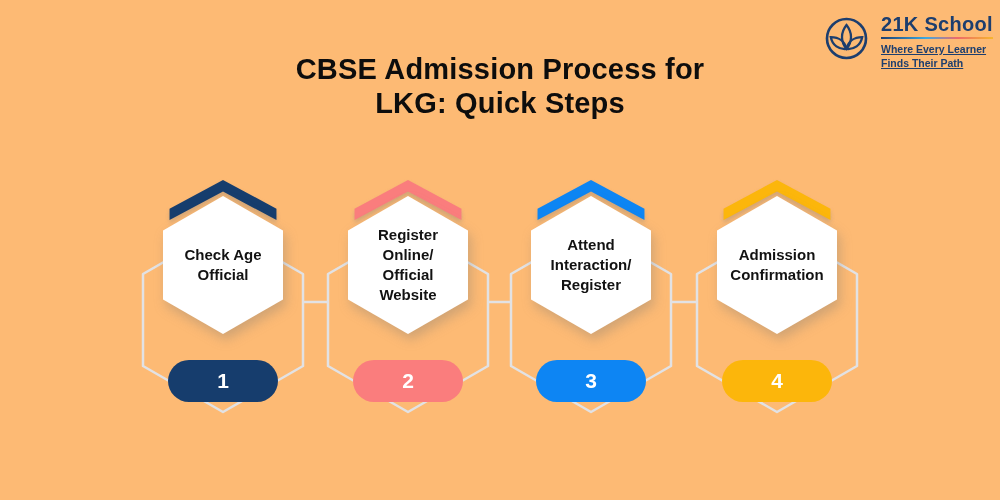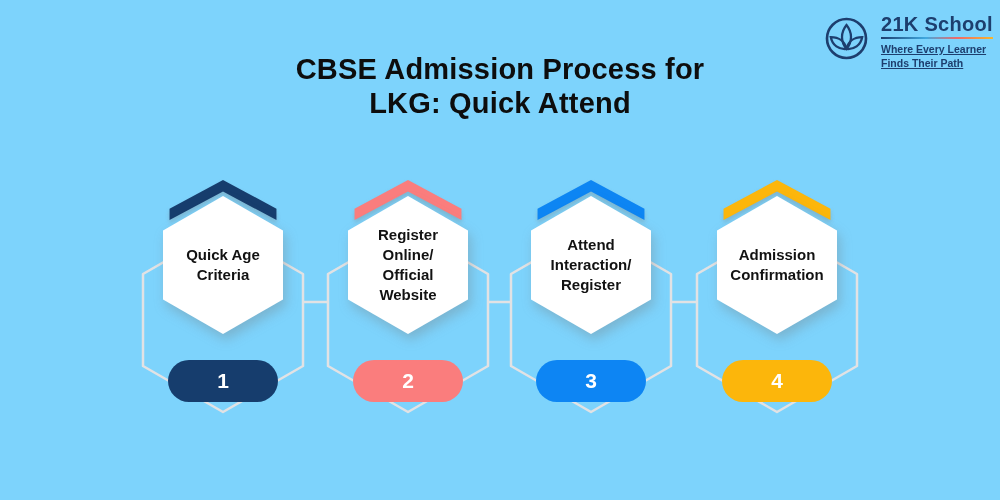--- a/index.html
+++ b/index.html
@@ -35,21 +35,21 @@
     clip-path:polygon(50% 0,100% 25%,100% 75%,50% 100%,0 75%,0 25%);
     display:flex;align-items:center;justify-content:center;text-align:center;}
   .hex-label{max-width:98px;font-size:15px;font-weight:bold;color:#121212;line-height:1.32;}
   .badge{position:absolute;left:5px;top:360px;width:110px;height:42px;border-radius:21px;
     display:flex;align-items:center;justify-content:center;
     color:#ffffff;font-size:21px;font-weight:bold;}
 </style>
 </head>
 <body>
 
-<div class="canvas" style="background-color: #7dd3fc;">
+<div class="canvas" style="background-color: #fdba74;">
 
   <svg class="bg-layer" width="1000" height="500" viewBox="0 0 1000 500">
     <g fill="none" stroke="#e2e2e4" stroke-width="2.5" stroke-linejoin="round">
       <path d="M223 228 L303 274 L303 366 L223 412 L143 366 L143 274 Z"></path>
       <path d="M408 228 L488 274 L488 366 L408 412 L328 366 L328 274 Z"></path>
       <path d="M591 228 L671 274 L671 366 L591 412 L511 366 L511 274 Z"></path>
       <path d="M777 228 L857 274 L857 366 L777 412 L697 366 L697 274 Z"></path>
       <path d="M303 302 H328"></path>
       <path d="M488 302 H511"></path>
       <path d="M671 302 H697"></path>
@@ -70,30 +70,30 @@
       <div class="logo-underline"></div>
       <div class="logo-tagline">
         <div>Where Every Learner</div>
         <div>Finds Their Path</div>
       </div>
     </div>
   </div>
 
   <h1 class="title" style="margin:0;">
     <span>CBSE Admission Process for</span><br>
-    <span>LKG: Quick Attend</span>
+    <span>LKG: Quick Steps</span>
   </h1>
 
   <div class="step" style="left:163px;">
     <svg class="chevron" viewBox="0 0 112 44">
       <polygon points="0,30 56,0 112,30 112,42 56,12 0,42" fill="#163d6d"></polygon>
     </svg>
     <div class="hex-wrap">
       <div class="hex">
-        <div class="hex-label">Quick Age Criteria</div>
+        <div class="hex-label">Check Age Official</div>
       </div>
     </div>
     <div class="badge" style="background-color: rgb(22, 61, 109);">
       <span>1</span>
     </div>
   </div>
 
   <div class="step" style="left:348px;">
     <svg class="chevron" viewBox="0 0 112 44">
       <polygon points="0,30 56,0 112,30 112,42 56,12 0,42" fill="#fa7d7d"></polygon>

